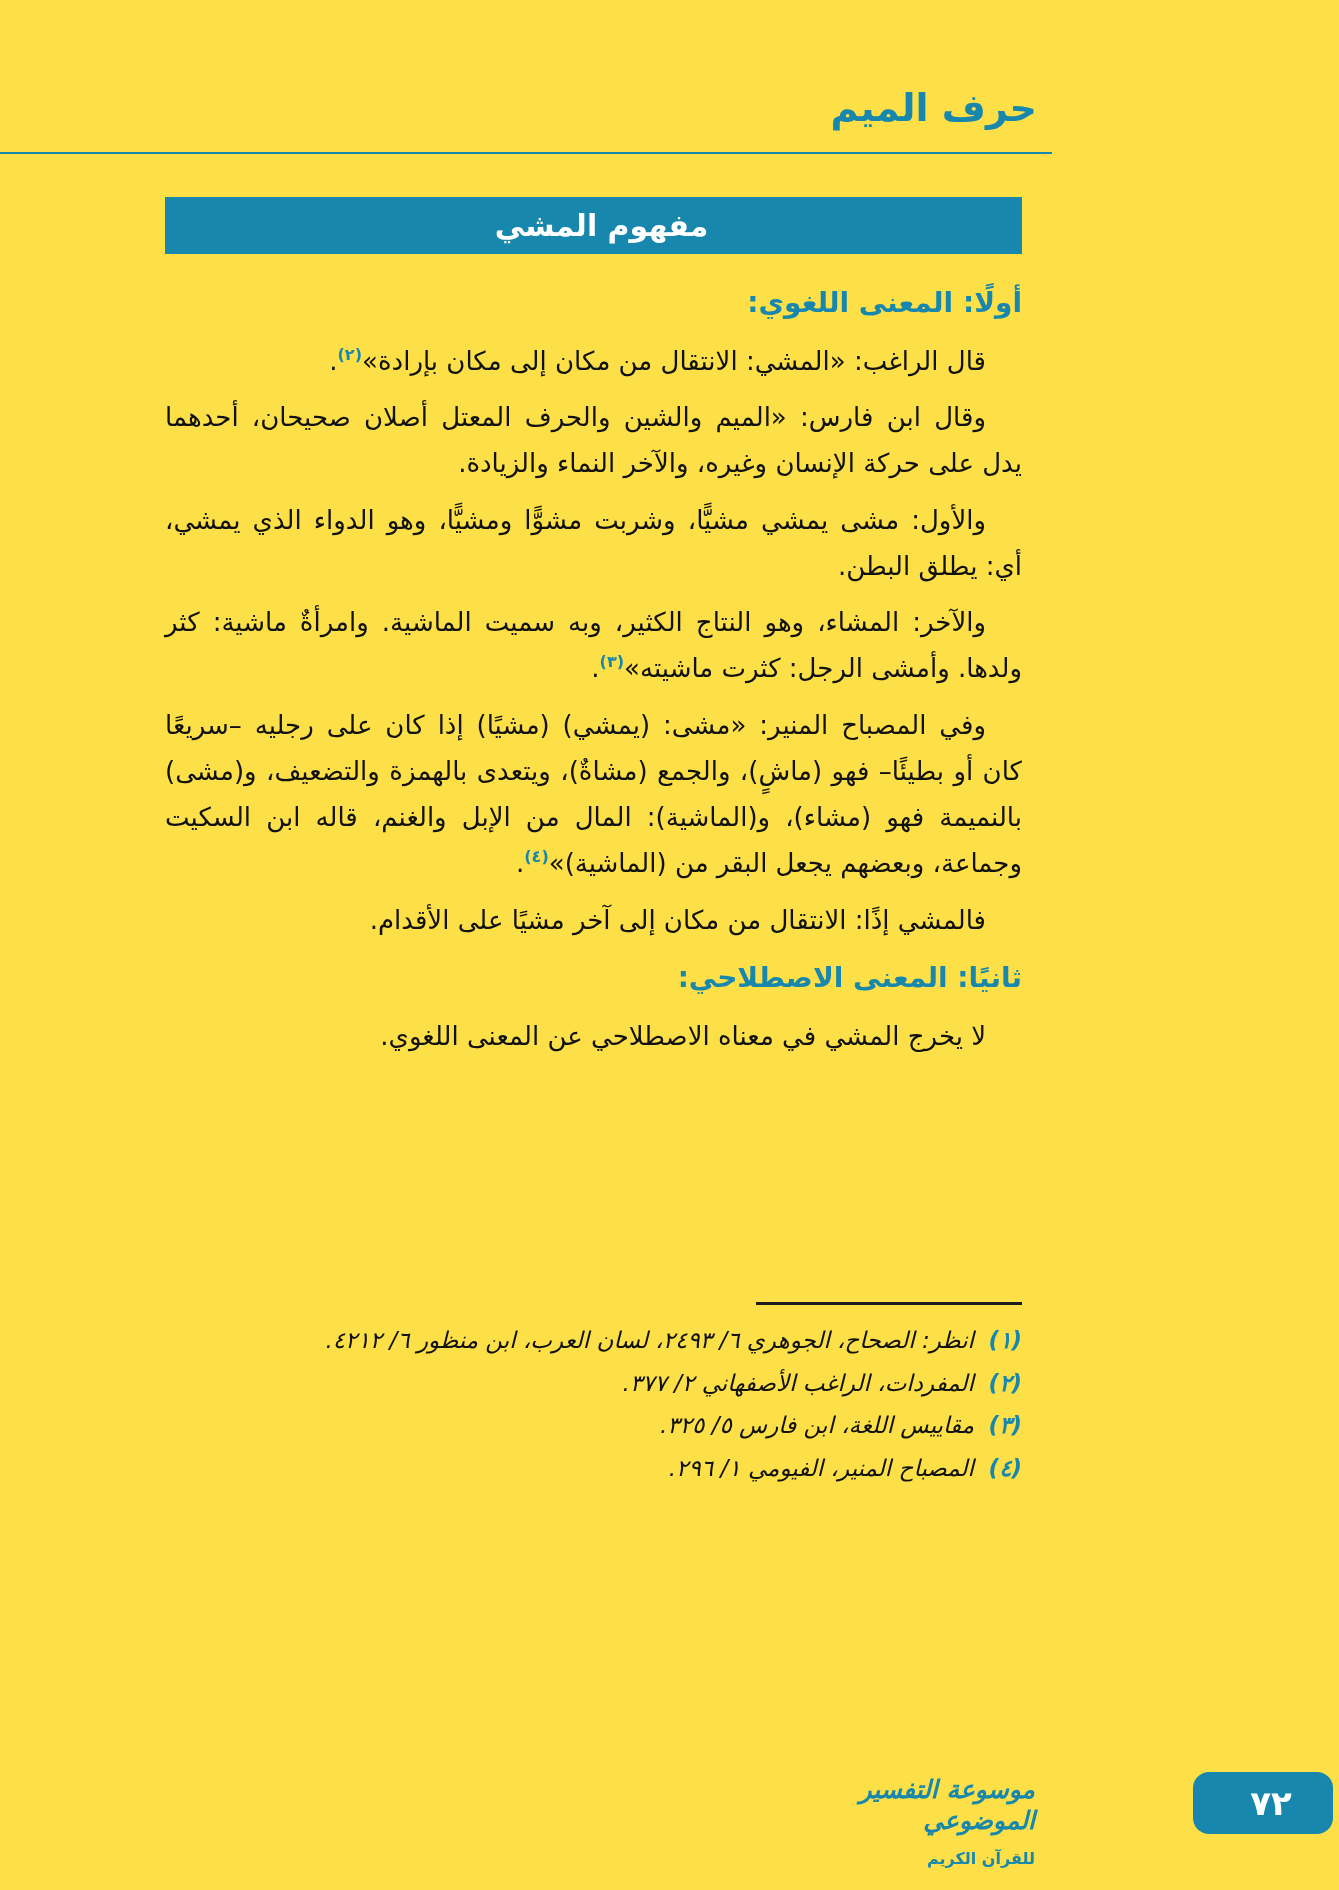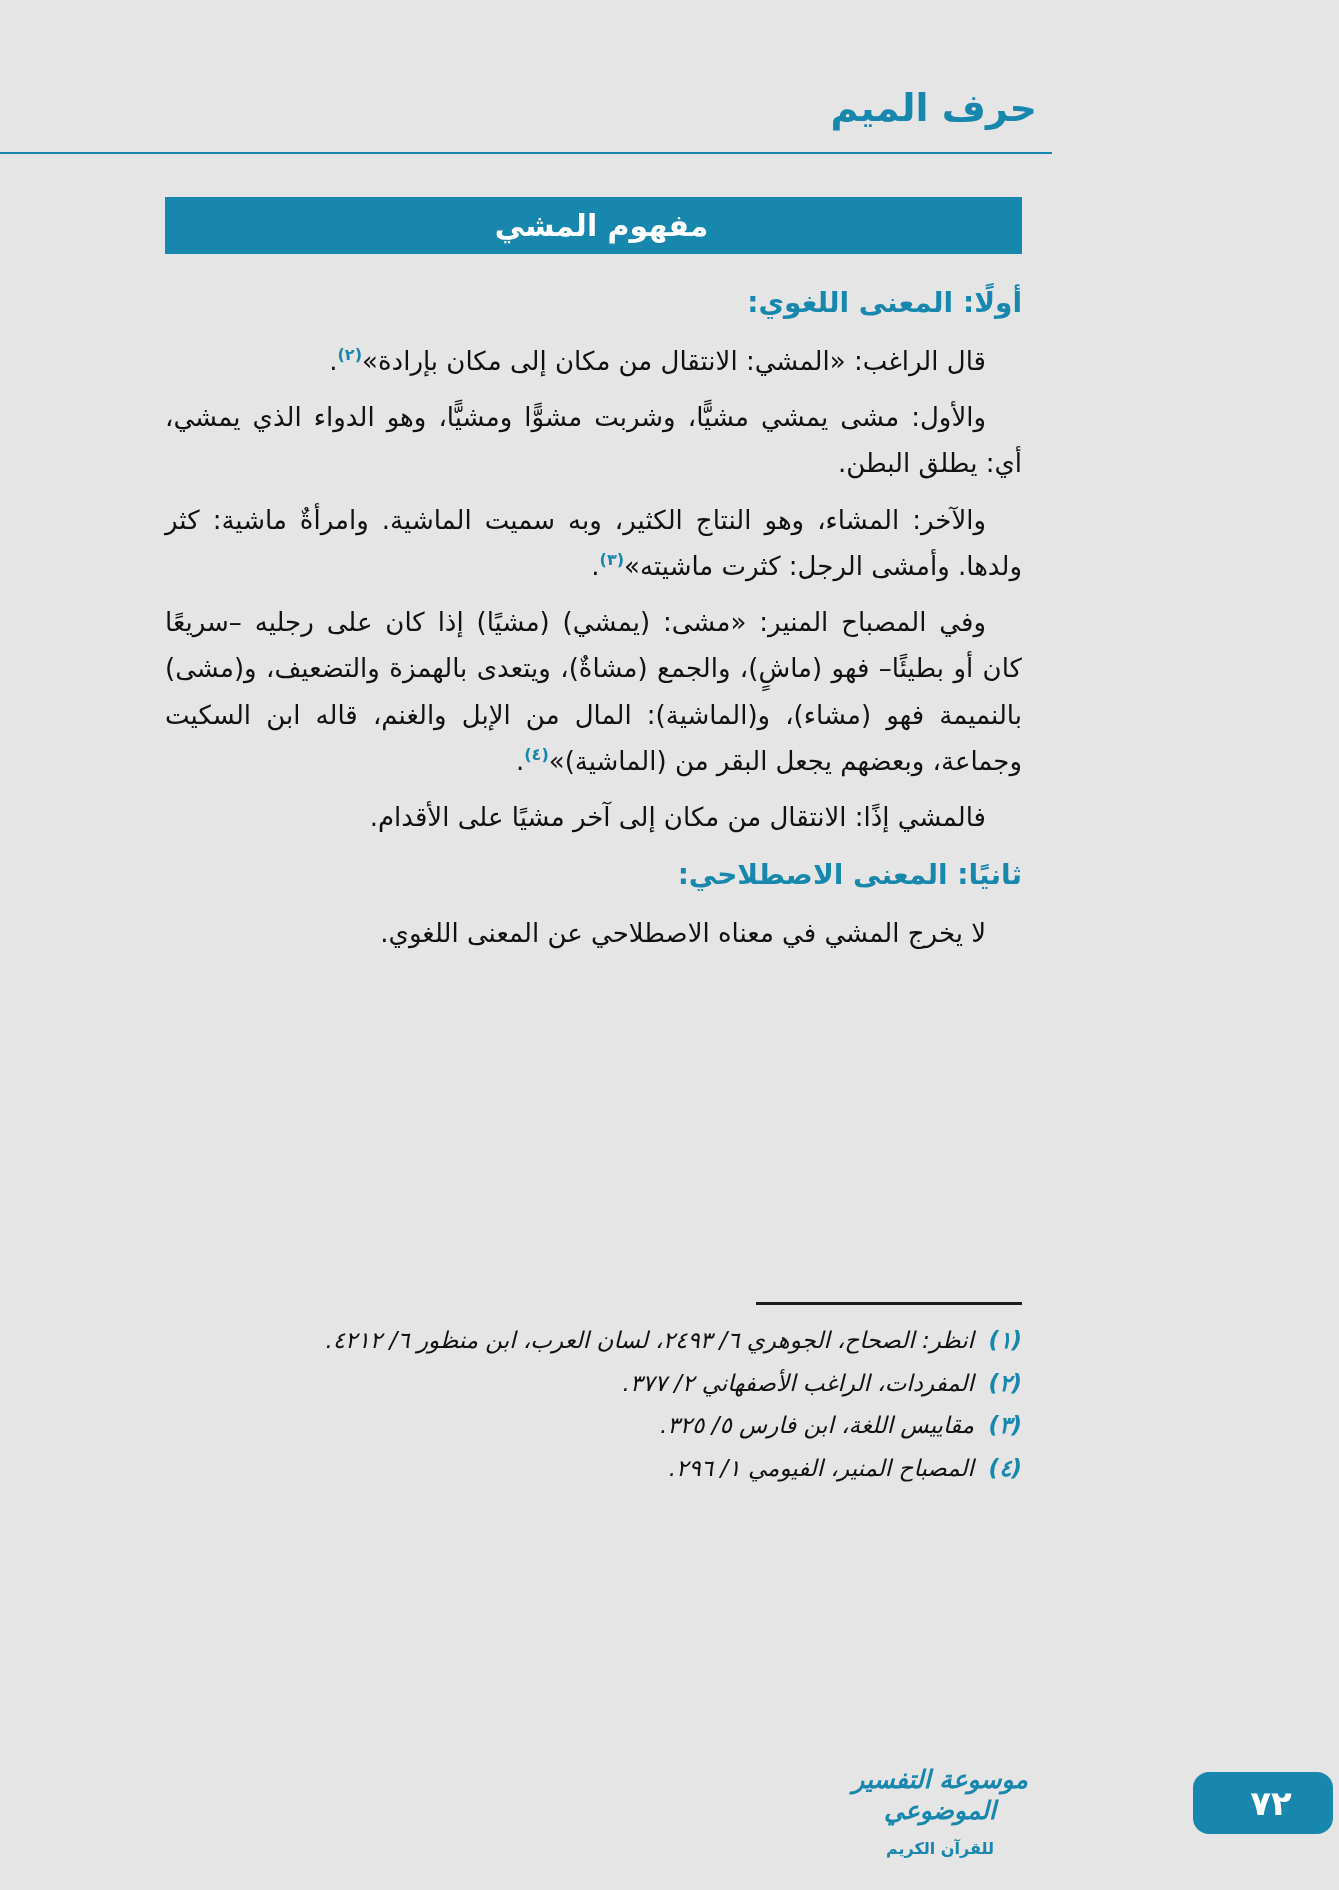--- a/index.html
+++ b/index.html
@@ -2,21 +2,21 @@
 <html lang="ar" style="--accent: #1787ad;"><head>
 <meta charset="utf-8">
 <style>
   :root { --accent: #1787ad; --ink: #111111; }
   * { box-sizing: border-box; }
   html, body { margin: 0; padding: 0; background: #ffffff; }
   .page {
     position: relative;
     width: 1339px;
     height: 1890px;
-    background: #e5e5e5;
+    background: #fde047;
     overflow: hidden;
     font-family: "DejaVu Sans", sans-serif;
     direction: rtl;
   }
   .chapter-title {
     position: absolute;
     top: 86px;
     right: 302px;
     color: var(--accent);
     font-size: 38px;
@@ -95,23 +95,22 @@
     line-height: 1.85;
     color: var(--ink);
   }
   .fn-num {
     color: var(--accent);
     font-weight: 700;
   }
   .logo {
     position: absolute;
     left: 845px;
-    bottom: 32px;
+    bottom: 22px;
     width: 190px;
-    text-align: center;
     color: var(--accent);
   }
   .logo-line1 {
     font-size: 25px;
     font-weight: 700;
     font-style: italic;
     line-height: 1.25;
   }
   .logo-line2 {
     font-size: 16px;
@@ -145,20 +144,21 @@
 
   <div class="header-rule"></div>
 
   <div class="banner">
     <span>مفهوم المشي</span>
   </div>
 
   <div class="content" id="content">
       <div class="heading">أولًا: المعنى اللغوي:</div>
       <p class="para">قال الراغب: «المشي: الانتقال من مكان إلى مكان بإرادة»<sup class="fn-ref">(٢)</sup>.</p>
+      <p class="para">وقال ابن فارس: «الميم والشين والحرف المعتل أصلان صحيحان، أحدهما يدل على حركة الإنسان وغيره، والآخر النماء والزيادة.</p>
       <p class="para">والأول: مشى يمشي مشيًّا، وشربت مشوًّا ومشيًّا، وهو الدواء الذي يمشي، أي: يطلق البطن.</p>
       <p class="para">والآخر: المشاء، وهو النتاج الكثير، وبه سميت الماشية. وامرأةٌ ماشية: كثر ولدها. وأمشى الرجل: كثرت ماشيته»<sup class="fn-ref">(٣)</sup>.</p>
       <p class="para">وفي المصباح المنير: «مشى: (يمشي) (مشيًا) إذا كان على رجليه –سريعًا كان أو بطيئًا– فهو (ماشٍ)، والجمع (مشاةٌ)، ويتعدى بالهمزة والتضعيف، و(مشى) بالنميمة فهو (مشاء)، و(الماشية): المال من الإبل والغنم، قاله ابن السكيت وجماعة، وبعضهم يجعل البقر من (الماشية)»<sup class="fn-ref">(٤)</sup>.</p>
       <p class="para">فالمشي إذًا: الانتقال من مكان إلى آخر مشيًا على الأقدام.</p>
       <div class="heading">ثانيًا: المعنى الاصطلاحي:</div>
       <p class="para">لا يخرج المشي في معناه الاصطلاحي عن المعنى اللغوي.</p>
     </div>
 
   <div class="footnotes">
     <div class="fn-rule"></div>

